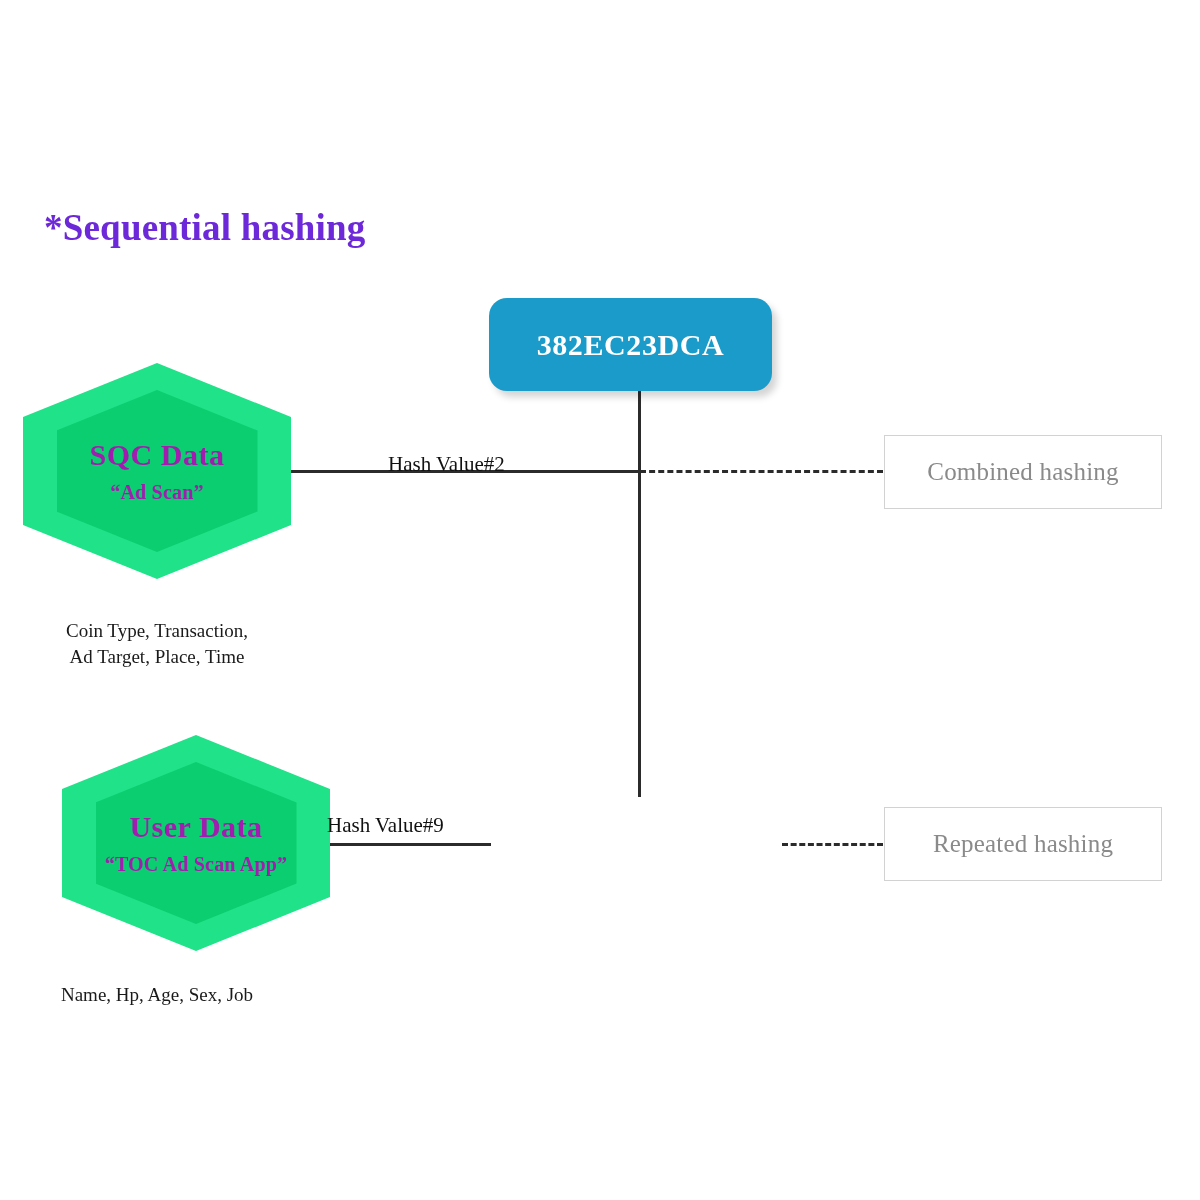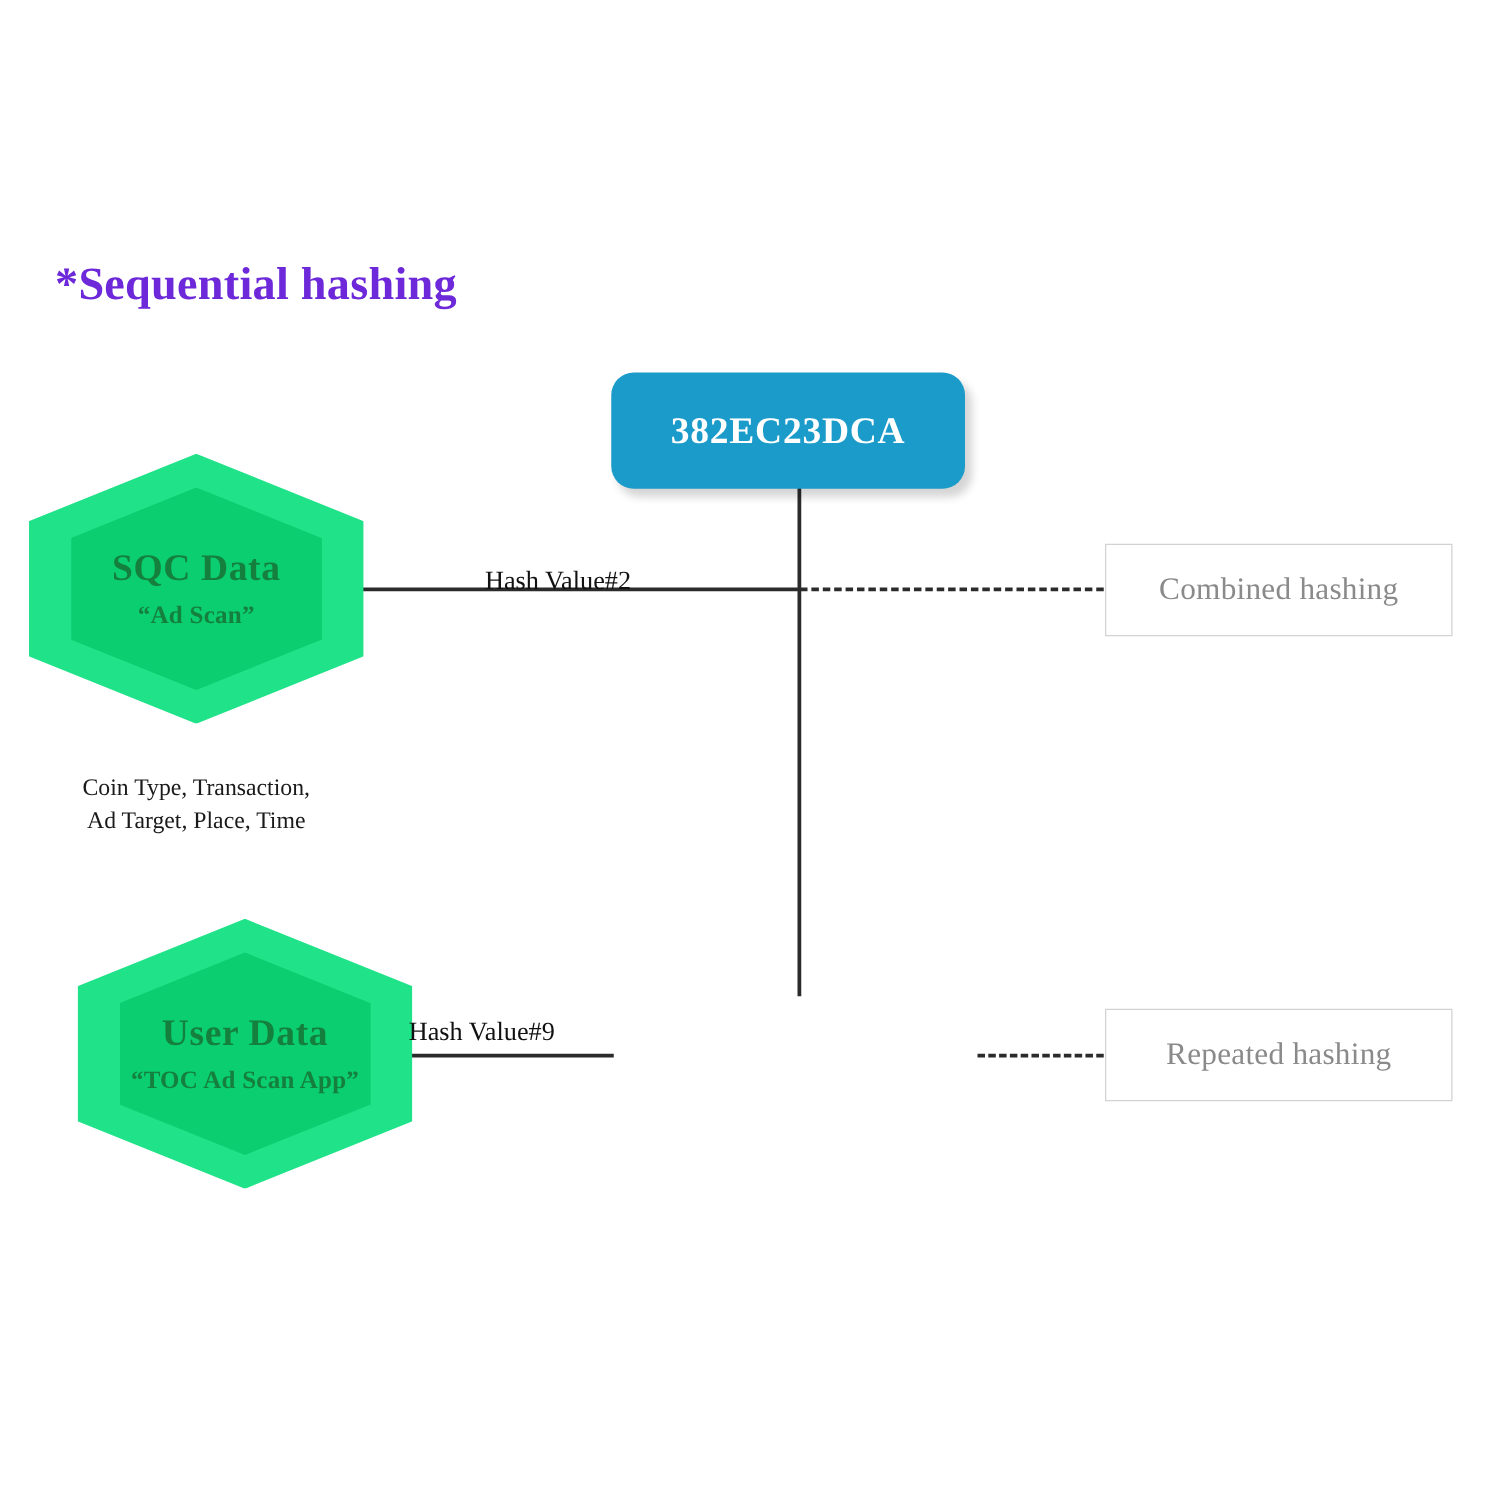--- a/index.html
+++ b/index.html
@@ -50,21 +50,21 @@
     background: #0ACE6F;
     clip-path: polygon(50% 0%, 100% 25%, 100% 75%, 50% 100%, 0% 75%, 0% 25%);
   }
   .hex-label {
     position: absolute;
     inset: 0;
     display: flex;
     flex-direction: column;
     align-items: center;
     justify-content: center;
-    color: #15803d;
+    color: #a21caf;
     text-align: center;
     line-height: 1.15;
   }
   .hex-title {
     font-size: 30px;
     font-weight: bold;
     letter-spacing: 0.5px;
   }
   .hex-sub {
     font-size: 20px;
@@ -165,20 +165,21 @@
 Ad Target, Place, Time</div>
 
   <div class="hex-wrap" style="left:40px; top:735px;margin-left:22px;">
     <div class="hex-outer"></div>
     <div class="hex-inner"></div>
     <div class="hex-label">
       <div class="hex-title">User Data</div>
       <div class="hex-sub">“TOC Ad Scan App”</div>
     </div>
   </div>
+  <div class="hex-caption" style="left:7px; top:982px;">Name, Hp, Age, Sex, Job</div>
 
   <div class="hash-box" style="left:489px; top:278px; width:283px; height:93px;margin-top:20px;">
     <span>382EC23DCA</span>
   </div>
 
 
   <div class="note-box" style="left:884px; top:807px; width:276px; height:72px;">
     <span>Repeated hashing</span>
   </div>
 

